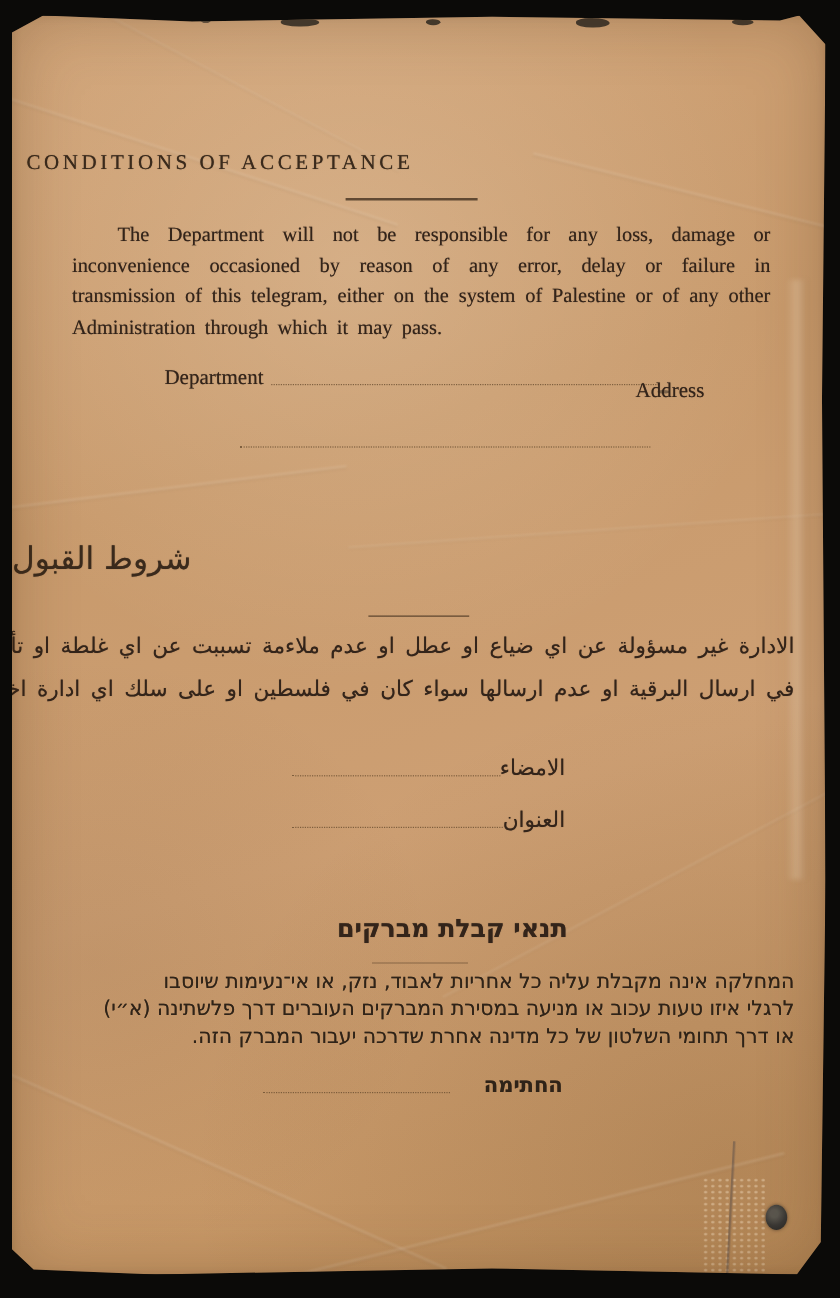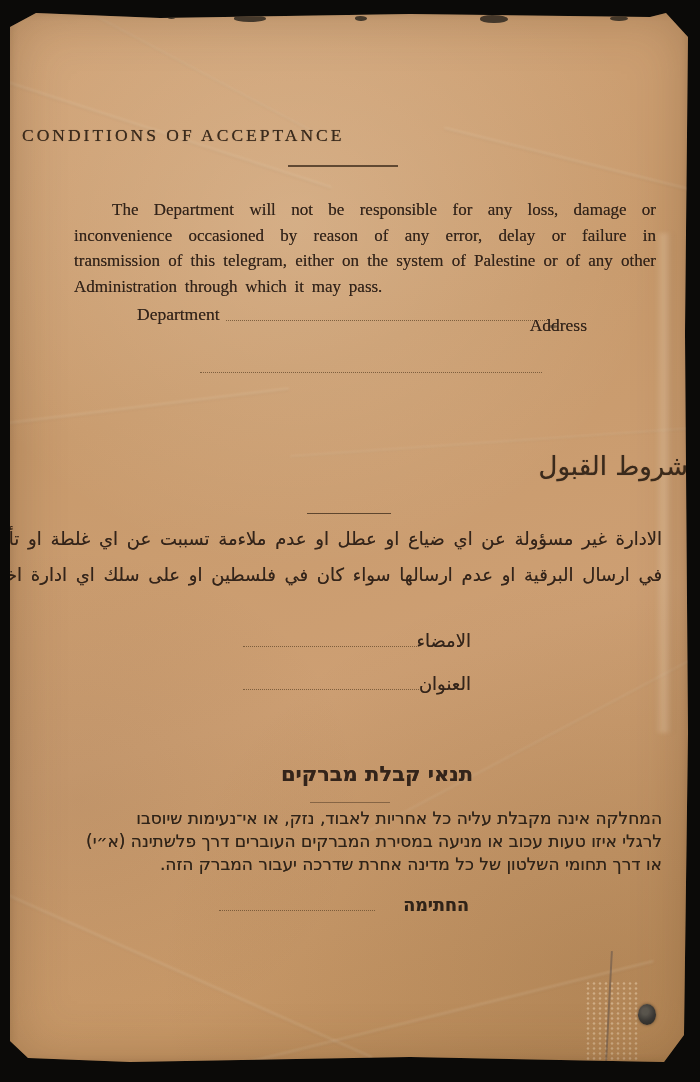--- a/index.html
+++ b/index.html
@@ -42,35 +42,35 @@
   }
   
   .en-title{
     position:absolute;top:112px;left:12px;width:100%;text-align:left;
     font-size:17.5px;letter-spacing:3px;color:#3a2a1c;
     text-shadow:0 0 .7px rgba(58,42,28,.8);
   }
   .rule{position:absolute;border-bottom:2px solid rgba(58,40,24,.75);}
   .rule-en{top:152px;left:278px;width:110px;}
   .en-para{
-    position:absolute;top:170px;left:50px;width:582px;margin:14px;
+    position:absolute;top:170px;left:50px;width:582px;margin:0;
     font-size:17px;line-height:25.5px;text-align:justify;text-indent:38px;
     word-spacing:3.5px;color:#33241a;text-shadow:0 0 .6px rgba(51,36,26,.65);
   }
   .row{position:absolute;display:flex;align-items:flex-end;}
   .dotline{flex:1;border-bottom:1px dotted #6b4f31;opacity:.8;margin:0 0 4px 6px;height:1px;}
   .en-label{font-size:17.5px;color:#33241a;text-shadow:0 0 .6px rgba(51,36,26,.65);}
   .row-sig-en{top:288px;left:127px;width:412px;height:24px;}
   .row-addr-en{top:302px;left:127px;width:450px;height:24px;flex-direction:column;}
   .line3-en{position:absolute;top:341px;left:190px;width:342px;height:18px;
     border-bottom:1px dotted #6b4f31;opacity:.8;}
   
   .ar{font-family:"DejaVu Sans", sans-serif;}
   .ar-title{
-    position:absolute;top:438px;left:0;width:100%;text-align:right;
+    position:absolute;top:438px;left:0;width:100%;text-align:left;
     font-size:26px;color:#3a2a1c;text-shadow:0 0 .7px rgba(58,42,28,.7);
   }
   .rule-ar{top:500px;left:297px;width:84px;border-bottom-width:1.5px;}
   .ar-para{
     position:absolute;top:508px;left:28px;right:26px;direction:rtl;text-align:right;
     font-size:18px;color:#33241a;text-shadow:0 0 .6px rgba(51,36,26,.6);word-spacing:3px;
   }
   .ar-para .pline{height:36px;line-height:36px;white-space:nowrap;}
   .row-ar{direction:ltr;}
   .ar-label{font-size:18px;color:#33241a;text-shadow:0 0 .6px rgba(51,36,26,.6);}

